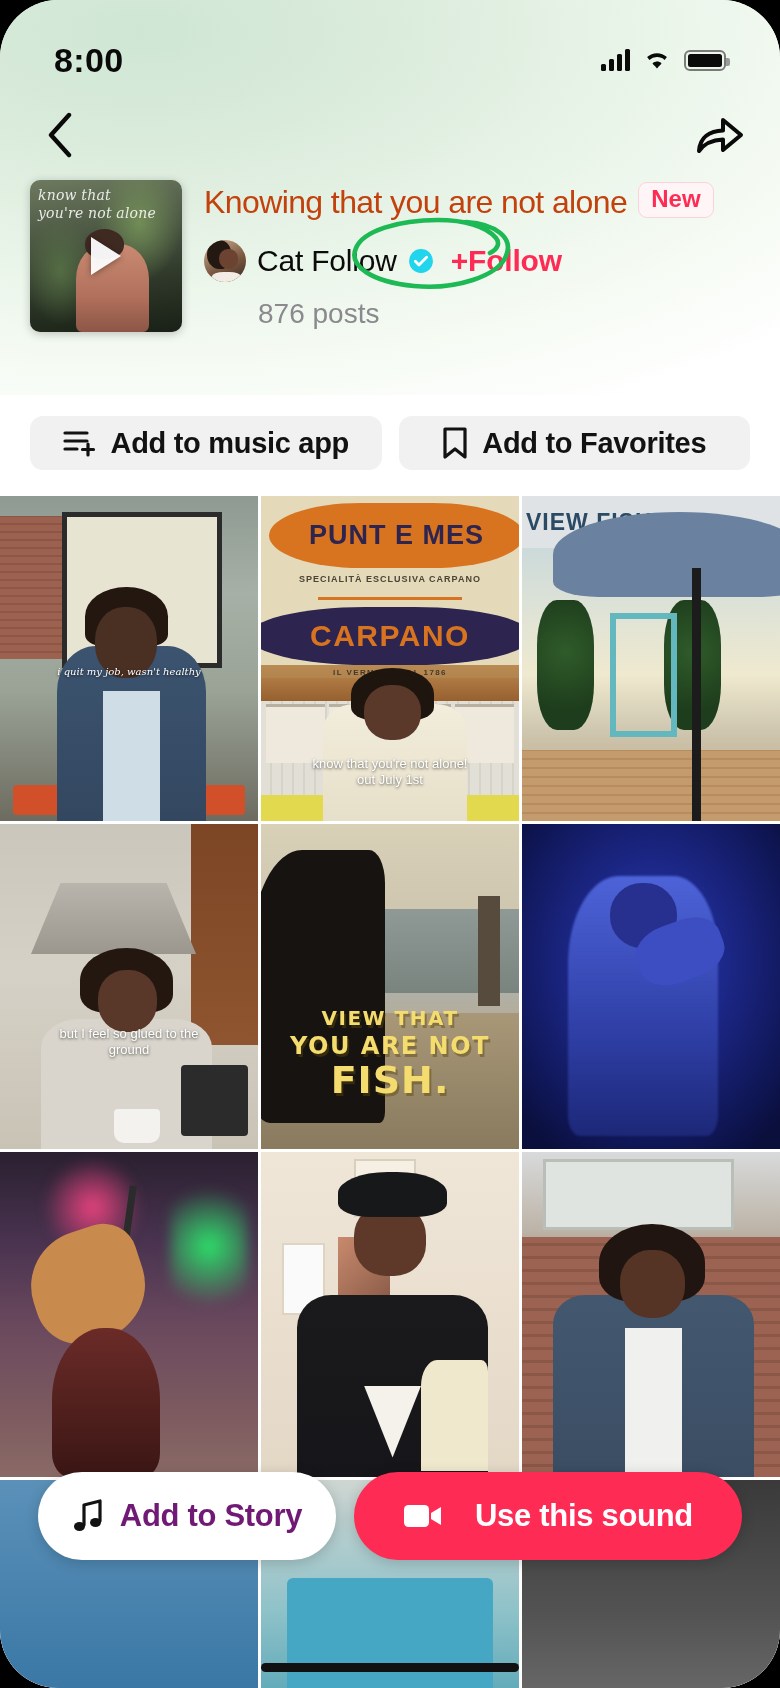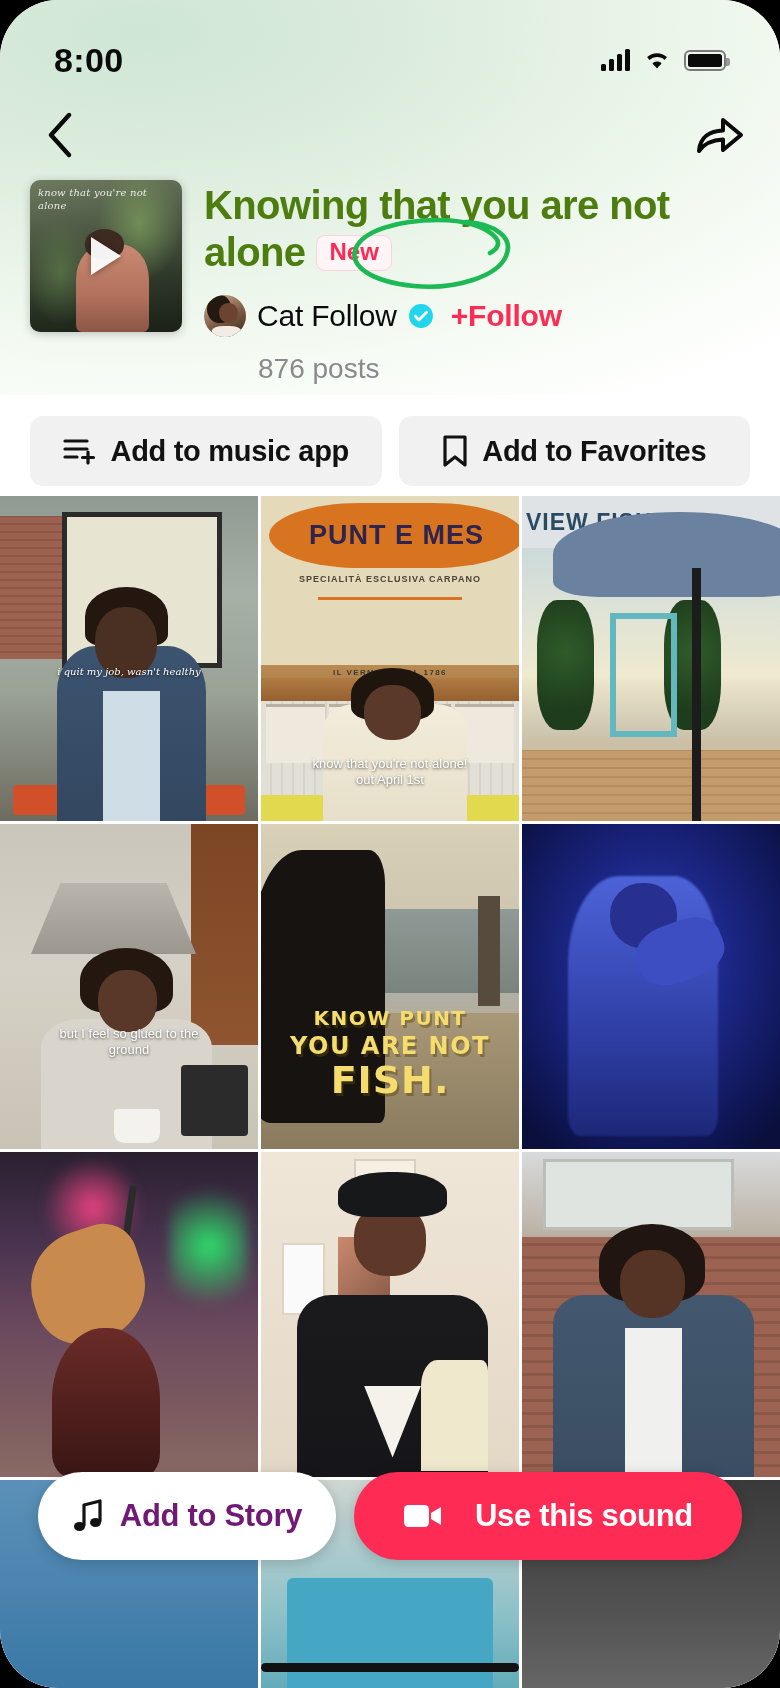--- a/index.html
+++ b/index.html
@@ -84,35 +84,35 @@
     background: linear-gradient(180deg, #c98a72 0%, #b1705c 60%, #8c5646 100%);
     border-radius: 40% 40% 8% 8%;
   }
   .cover .head {
     position:absolute; left: 36%; bottom: 48%; width: 26%; height: 20%;
     background: #3f2a22; border-radius: 50% 50% 45% 45%;
   }
   .cover .hs-text {
     position:absolute; top: 7px; left: 8px; right: 24px;
     font-family: "DejaVu Serif", serif;
-    font-style: italic; font-size: 10px; color: rgba(255,255,255,.86);
+    font-style: italic; font-size: 14px; color: rgba(255,255,255,.86);
     line-height: 1.25; letter-spacing: .2px;
   }
   .cover .playglyph {
     position:absolute; left:50%; top:50%; transform: translate(-50%,-50%);
     width: 0; height: 0;
     border-left: 30px solid rgba(255,255,255,.95);
     border-top: 19px solid transparent;
     border-bottom: 19px solid transparent;
     filter: drop-shadow(0 1px 3px rgba(0,0,0,.4));
   }
 
   .meta { flex: 1; min-width: 0; padding-top: 2px; position: relative; }
   .title {
-    font-size: 40px; font-weight: 700; color: #4d7c0f;
+    font-size: 32px; font-weight: 400; color: #c2410c;
     line-height: 1.17; letter-spacing: -0.6px;
     display: inline;
   }
   .newbadge {
     display: inline-block; vertical-align: 6px; margin-left: 11px;
     border: 1.5px solid #fbd3dc; border-radius: 9px;
     background: #fff5f7;
     color: #fe2c55; font-size: 24px; font-weight: 600;
     padding: 3px 12px 5px 12px;
     line-height: 1.1;
@@ -140,21 +140,21 @@
     position: absolute; left: 142px; top: 32px; width: 180px; height: 86px;
     pointer-events: none; z-index: 8;
   }
 
   
   .actionrow {
     position: absolute; top: 416px; left: 0; right: 0;
     display: flex; gap: 17px; padding: 0 30px; z-index: 5;
   }
   .action {
-    flex: 1; height: 70px; background: #f1f1f2; border-radius: 13px;
+    flex: 1; height: 54px; background: #f1f1f2; border-radius: 13px;
     display: flex; align-items: center; justify-content: center; gap: 14px;
     cursor: pointer;
   }
   .action span.lbl { font-size: 29px; font-weight: 600; color: #121212; letter-spacing: -0.3px; }
 
   
   .grid {
     position: absolute; top: 496px; left: 0; right: 0; bottom: 0;
     display: grid;
     grid-template-columns: repeat(3, 1fr);
@@ -403,35 +403,38 @@
         <div class="face"></div>
       <div class="cap italic" style="bottom:44%">i quit my job, wasn't healthy</div>
     </div>
 
     <div class="cell c2">
       <div class="ban1">
           <b>PUNT E MES</b>
         </div>
       <div class="sub">SPECIALITÀ ESCLUSIVA CARPANO</div>
       <div class="rule"></div>
+      <div class="ban2">
+          <b>CARPANO</b>
+        </div>
       <div class="dal">IL VERMUTH DAL 1786</div>
       <div class="wood"></div>
         <div class="panel"></div>
       <div class="papers">
           <i></i>
           <i></i>
           <i></i>
           <i></i>
         </div>
       <div class="table"></div>
         <div class="jacket"></div>
         <div class="hair2"></div>
         <div class="face2"></div>
       <div class="cap" style="bottom:10%; white-space:pre-line">know that you're not alone!
-out April 1st</div>
+out July 1st</div>
     </div>
 
     <div class="cell c3">
       <div class="sign">VIEW FISH</div>
       <div class="umb"></div>
         <div class="plant"></div>
         <div class="plant2"></div>
       <div class="frame"></div>
         <div class="deck"></div>
         <div class="pole"></div>
@@ -447,21 +450,21 @@
         <div class="mug"></div>
       <div class="cap" style="bottom:28%; white-space:pre-line">but I feel so glued to the
 ground</div>
     </div>
 
     <div class="cell c5">
       <div class="sea"></div>
         <div class="sand"></div>
         <div class="post"></div>
         <div class="silh"></div>
-      <div class="t1">KNOW PUNT</div>
+      <div class="t1">VIEW THAT</div>
       <div class="t2">YOU ARE NOT</div>
       <div class="t3">FISH.</div>
     </div>
 
     <div class="cell c6">
       <div class="fig"></div>
         <div class="fhead"></div>
         <div class="arm"></div>
     </div>
 

